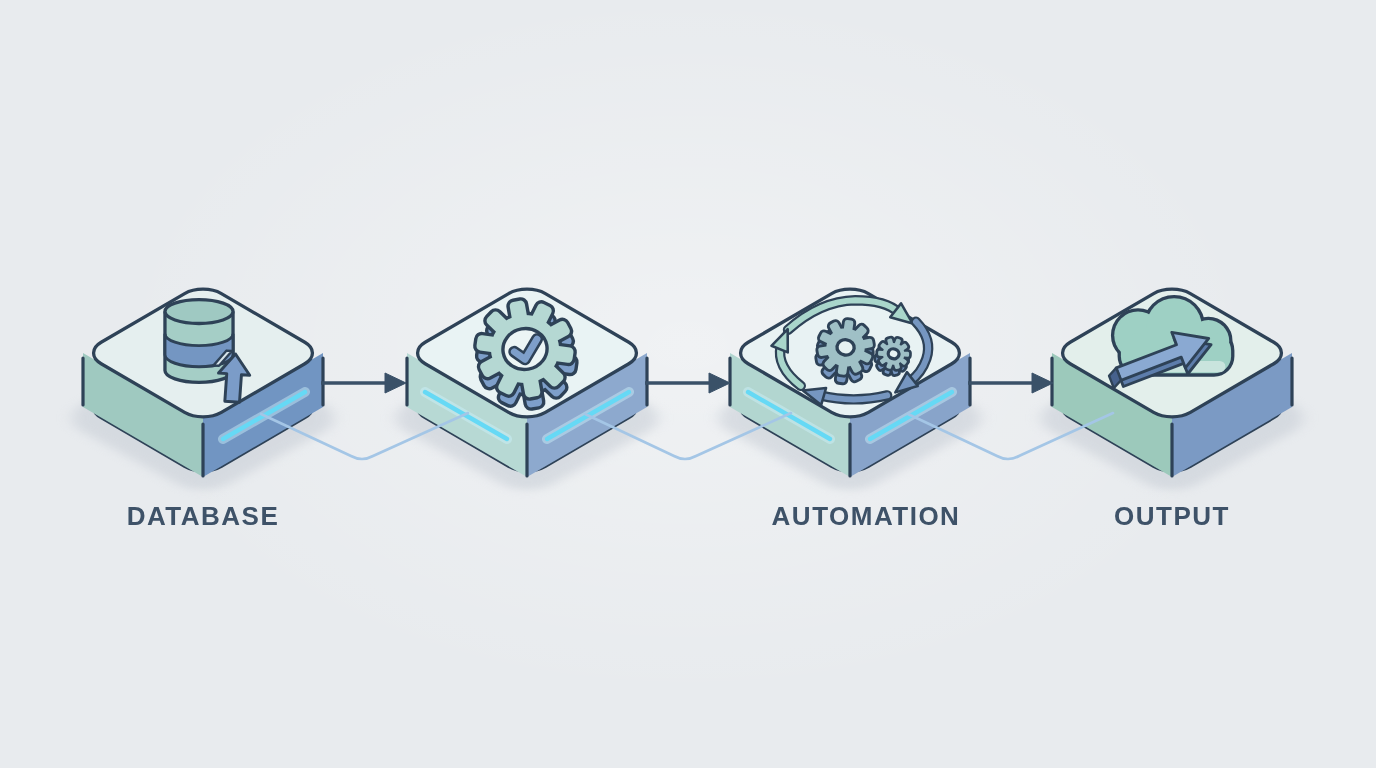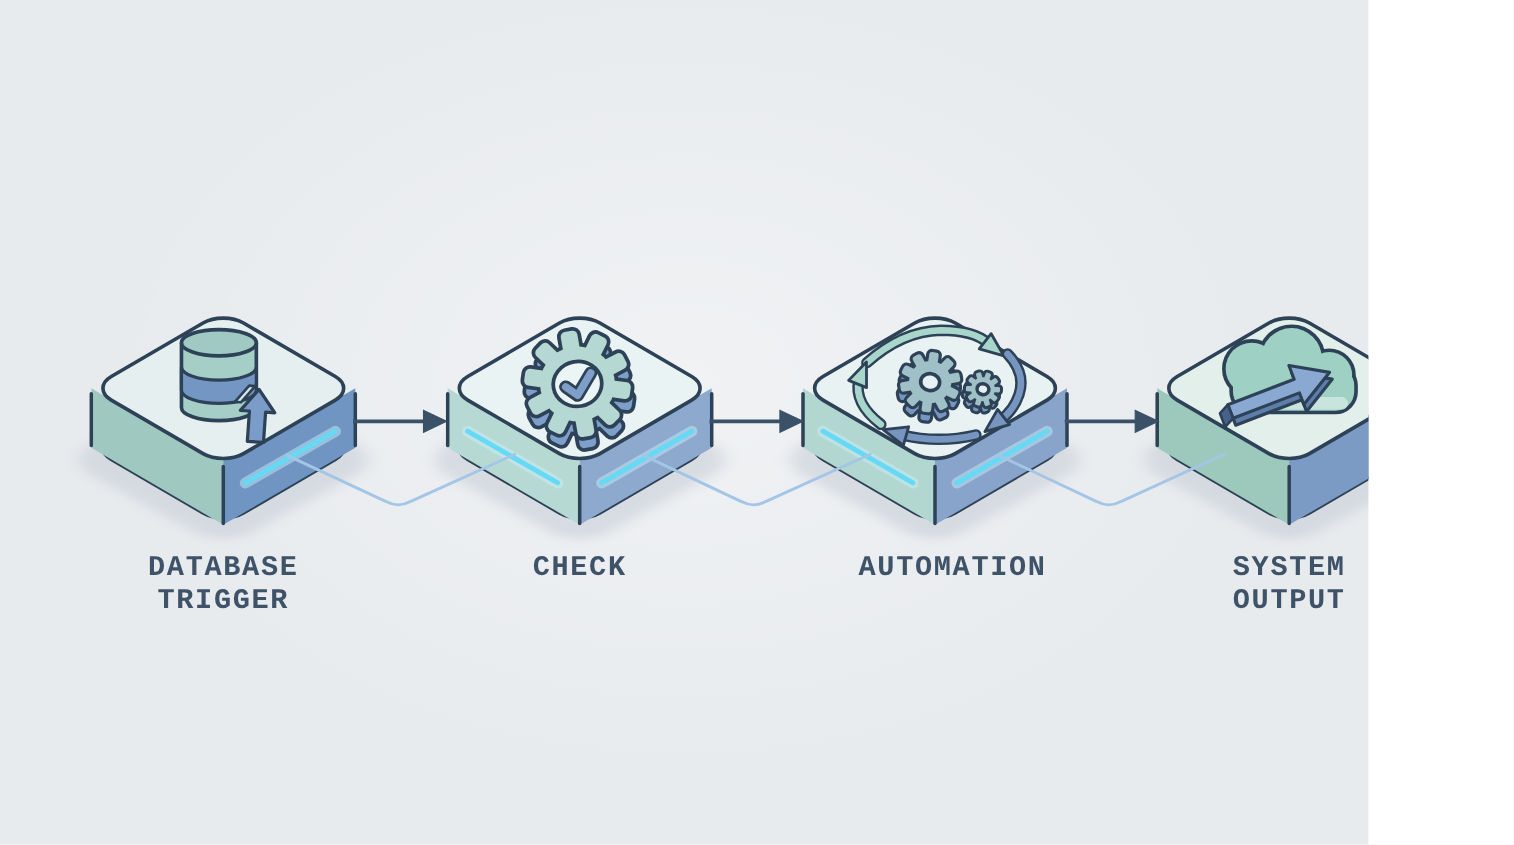--- a/index.html
+++ b/index.html
@@ -1,23 +1,23 @@
 <!DOCTYPE html>
 <html style="--c-background: #e8ebee; --c-outline: #2e4257; --c-arrow: #3a5168; --c-connector-line: #a4c6e6; --c-glow: #66d9f5; --c-label-text: #3e5268; --c-shadow: #c9cfd7; --c-icon-teal: #aed3cc; --c-icon-blue: #7e9fca; --c-icon-white: #ecf5f5; --s1-top: #e5efef; --s1-left: #9fc9c0; --s1-right: #7195c2; --s2-top: #e9f3f4; --s2-left: #b7d9d4; --s2-right: #8da9ce; --s3-top: #e8f2f3; --s3-left: #b2d6d0; --s3-right: #88a4ca; --s4-top: #e3efeb; --s4-left: #9cc9bb; --s4-right: #7b9ac4;"><head>
 <meta charset="utf-8">
 <style>
   html,body{margin:0;padding:0;}
   .stage{
     position:relative;
-    width:1244px;height:768px;
+    width:1376px;height:768px;
     overflow:hidden;
     background:
       radial-gradient(ellipse at 50% 45%, rgba(255,255,255,.35) 0%, rgba(255,255,255,0) 60%),
       var(--c-background,#e8ebee);
-    font-family:Liberation Mono, monospace;
+    font-family:Liberation Sans, sans-serif;
   }
   .block{position:absolute;top:265px;width:320px;height:270px;pointer-events:none;}
   .block svg{display:block;}
   .links{position:absolute;left:0;top:0;z-index:6;pointer-events:none;}
   .step-label{
     position:absolute;top:501px;width:320px;
     text-align:center;z-index:4;
     color:var(--c-label-text,#3e5268);
     font-size:26px;font-weight:700;letter-spacing:1.5px;line-height:30px;
   }
@@ -275,26 +275,23 @@
       </g>
       <g>
         <line x1="968" y1="383" x2="1035" y2="383" stroke-width="3.5"></line>
         <path d="M 1053,383 L 1032,373 L 1032,393 Z" stroke-width="1"></path>
       </g>
     </g>
   </svg>
 
   <div class="step-label" style="left:43px">
     <span class="lbl-line">DATABASE</span>
-    <span class="lbl-line">TRIGGER</span>
   </div>
   <div class="step-label" style="left:367px">
-    <span class="lbl-line">CHECK</span>
   </div>
   <div class="step-label" style="left:706px">
     <span class="lbl-line">AUTOMATION</span>
   </div>
   <div class="step-label" style="left:1012px">
-    <span class="lbl-line">SYSTEM</span>
     <span class="lbl-line">OUTPUT</span>
   </div>
 
 </div>
 
 </body></html>

